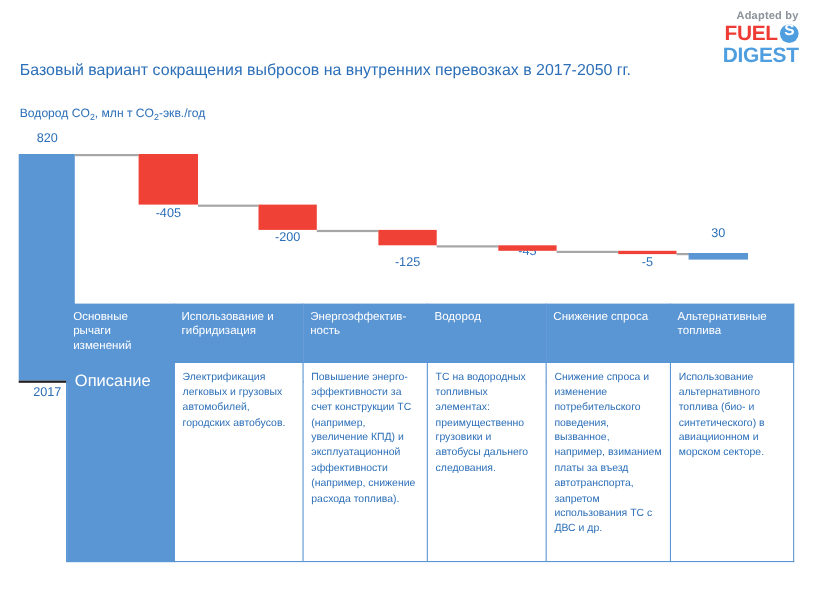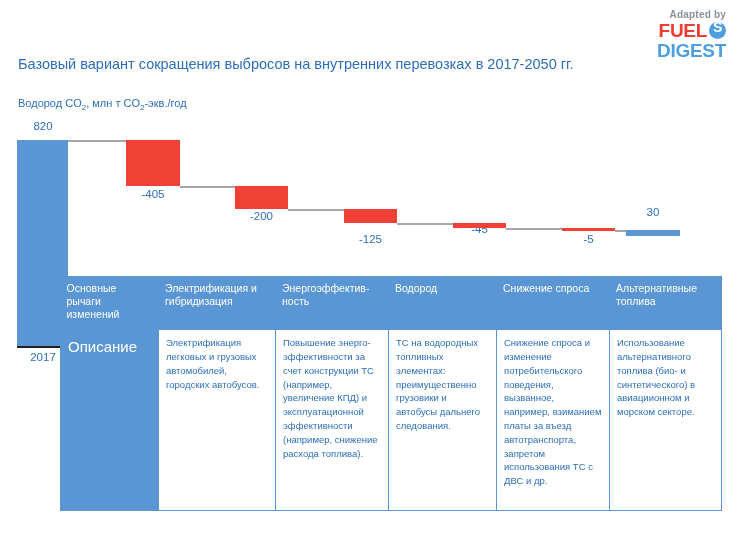--- a/index.html
+++ b/index.html
@@ -151,21 +151,21 @@
       <col style="width:98px">
         <col style="width:117px">
         <col style="width:113px">
       <col style="width:108px">
         <col style="width:113px">
         <col style="width:112px">
     </colgroup>
     <thead>
       <tr>
         <th>Основные рычаги изменений</th>
-        <th>Электрификация и гибридизация</th>
+        <th>Использование и гибридизация</th>
         <th>Энергоэффектив- ность</th>
         <th>Водород</th>
         <th>Снижение спроса</th>
         <th>Альтернативные топлива</th>
       </tr>
     </thead>
     <tbody>
       <tr>
         <td class="rowhead">Описание</td>
         <td>Электрификация легковых и грузовых автомобилей, городских автобусов.</td>

